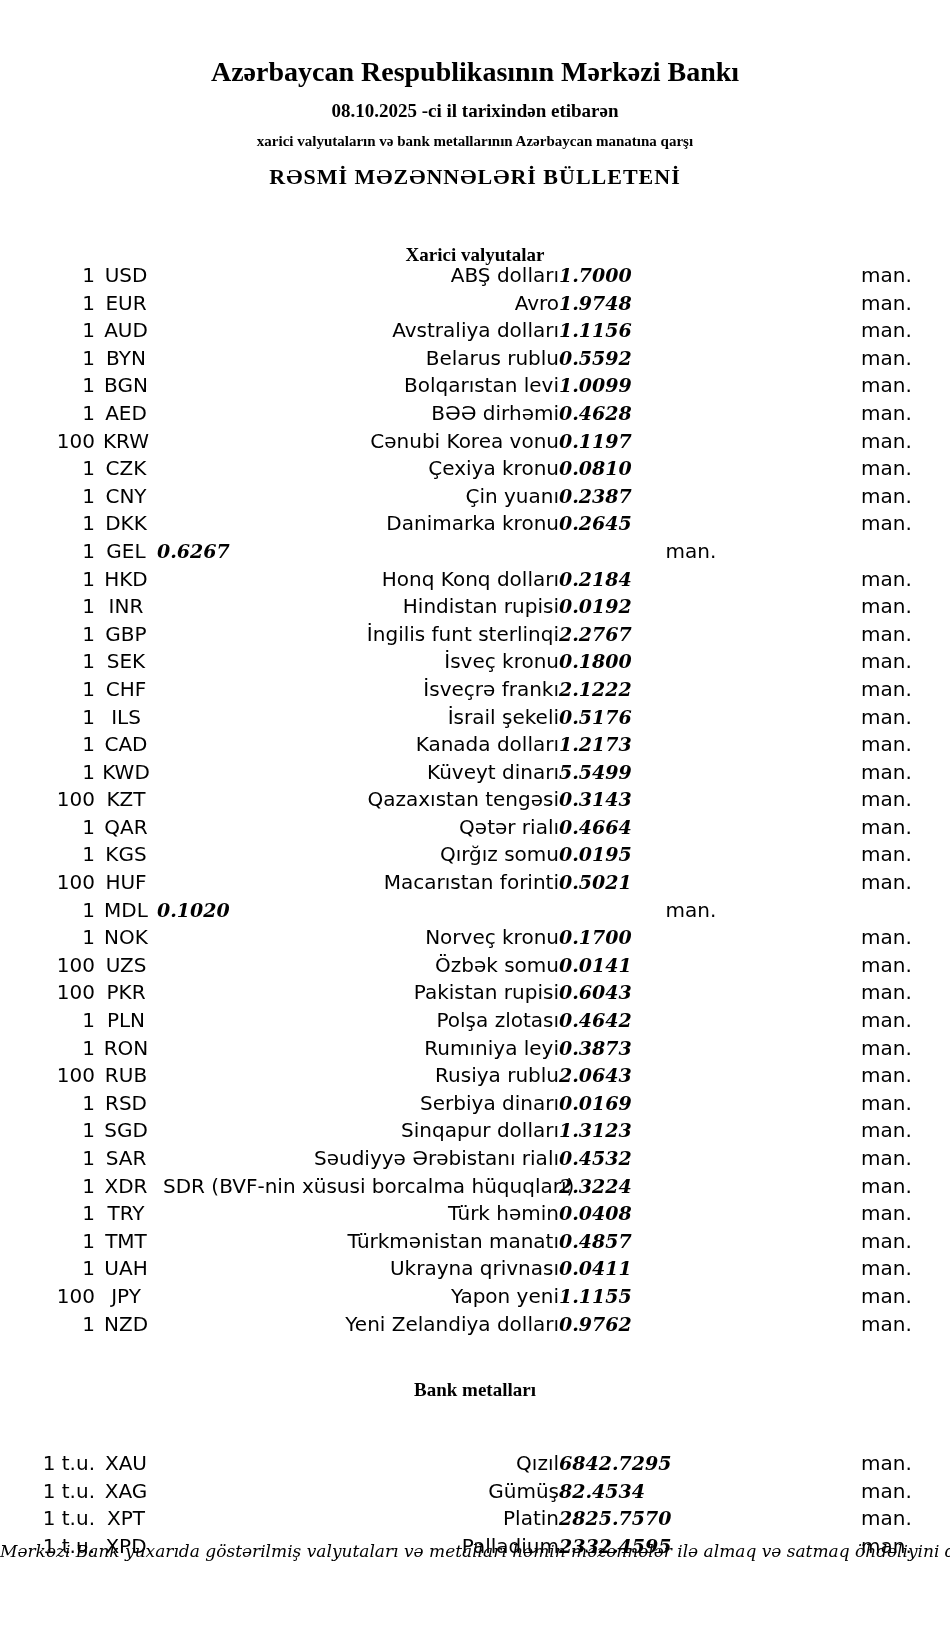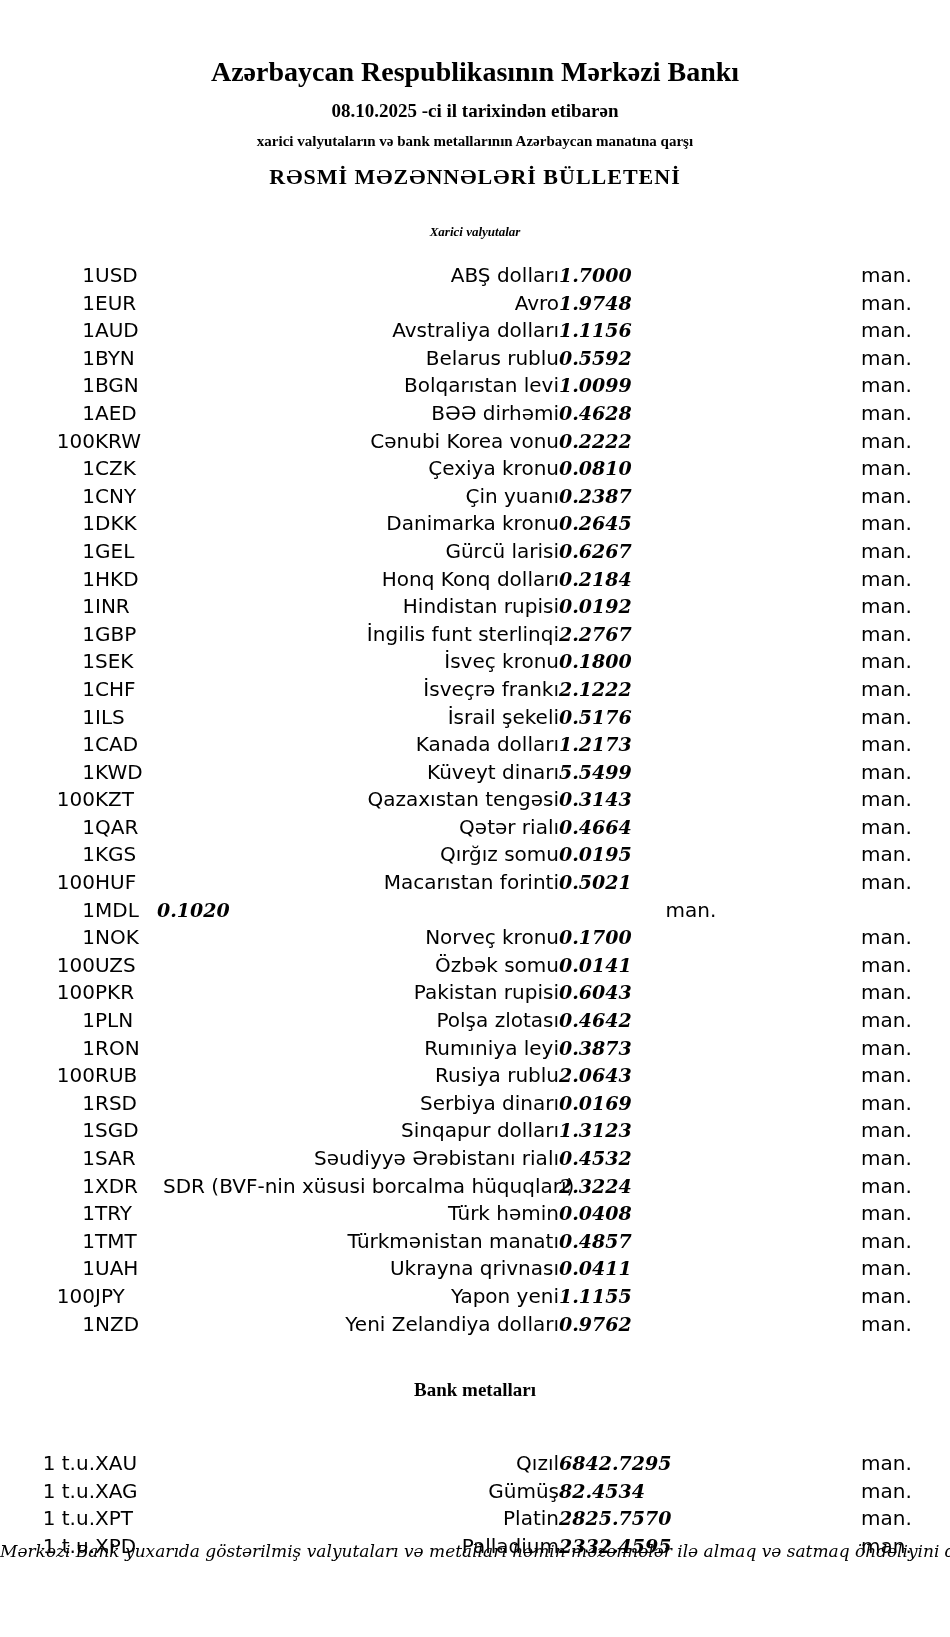--- a/index.html
+++ b/index.html
@@ -20,41 +20,41 @@
     position: absolute;
     left: 0;
     width: 100%;
     text-align: center;
     white-space: nowrap;
   }
   .bank-name      { top: 56px;  font-size: 28px; }
   .date-line      { top: 100px; font-size: 19px; }
   .subject-line   { top: 133px; font-size: 15px; }
   .bulletin-title { top: 164px; font-size: 22px; letter-spacing: 1px; }
-  .currency-section-title { top: 224px; font-size: 13px; font-style: italic; }
+  .currency-section-title { top: 244px; font-size: 19px; }
   .metals-section-title   { top: 1379px; font-size: 19px; }
 
   .rates-table {
     position: absolute;
     left: 0;
     width: 950px;
   }
   .currency-table { top: 262px; }
   .metals-table   { top: 1402px; margin-top: 48px; }
 
   .row {
     display: grid;
     grid-template-columns: 95px 62px 402px 249px 142px;
     height: 27.6px;
     line-height: 27.6px;
     font-size: 20px;
     white-space: nowrap;
   }
   .row .qty  { text-align: right; }
-  .row .code { }
+  .row .code { text-align: center; }
   .row .name { padding-left: 6px; text-align: right; }
   .row .rate {
     font-family: "DejaVu Serif", "Liberation Serif", serif;
     font-style: italic;
     font-weight: bold;
     font-size: 19px;
   }
   .row .man  { padding-left: 15px; text-align: center; }
 
   .footer-disclaimer {
@@ -130,21 +130,21 @@
     <span class="code">AED</span>
     <span class="name">BƏƏ dirhəmi</span>
     <span class="rate">0.4628</span>
     <span class="man">man.</span>
   </div>
 
   <div class="row">
     <span class="qty">100</span>
     <span class="code">KRW</span>
     <span class="name">Cənubi Korea vonu</span>
-    <span class="rate">0.2222</span>
+    <span class="rate">0.1197</span>
     <span class="man">man.</span>
   </div>
 
   <div class="row">
     <span class="qty">1</span>
     <span class="code">CZK</span>
     <span class="name">Çexiya kronu</span>
     <span class="rate">0.0810</span>
     <span class="man">man.</span>
   </div>
@@ -161,21 +161,20 @@
     <span class="qty">1</span>
     <span class="code">DKK</span>
     <span class="name">Danimarka kronu</span>
     <span class="rate">0.2645</span>
     <span class="man">man.</span>
   </div>
 
   <div class="row">
     <span class="qty">1</span>
     <span class="code">GEL</span>
-    <span class="name">Gürcü larisi</span>
     <span class="rate">0.6267</span>
     <span class="man">man.</span>
   </div>
 
   <div class="row">
     <span class="qty">1</span>
     <span class="code">HKD</span>
     <span class="name">Honq Konq dolları</span>
     <span class="rate">0.2184</span>
     <span class="man">man.</span>

